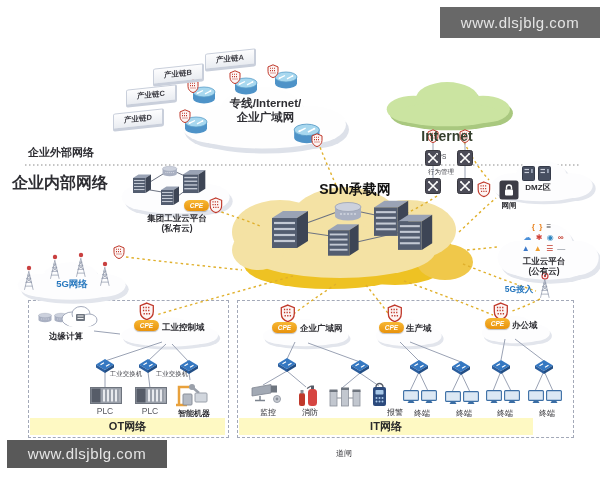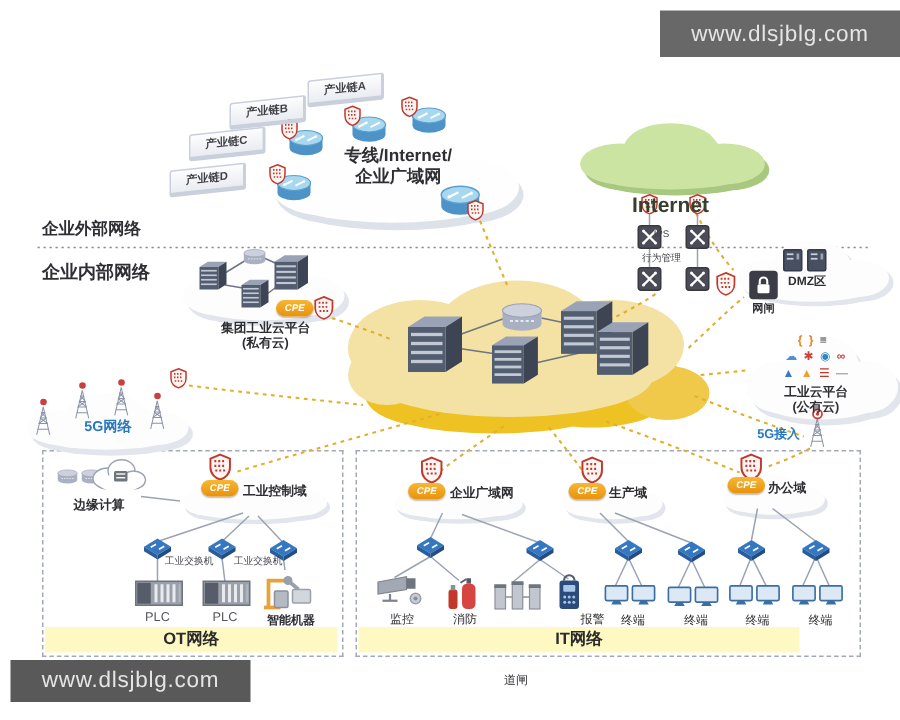--- a/index.html
+++ b/index.html
@@ -382,32 +382,33 @@
       <use href="#i-mon" x="546" y="390"></use>
     </g>
   </svg>
 
   <div class="slab" style="left:205px;top:51px;"><span>产业链A</span></div>
   <div class="slab" style="left:153px;top:66px;"><span>产业链B</span></div>
   <div class="slab" style="left:126px;top:87px;"><span>产业链C</span></div>
   <div class="slab" style="left:113px;top:111px;"><span>产业链D</span></div>
 
   <div class="lbl b txt" style="left:28px;top:145px;font-size:11px;">企业外部网络</div>
-  <div class="lbl b txt" style="left:28px;top:173px;font-size:12px;font-family:Liberation Serif, serif;">企业内部网络</div>
+  <div class="lbl b txt" style="left:12px;top:173px;font-size:16px;font-family:Liberation Serif, serif;">企业内部网络</div>
 
   <div class="lbl b c txt" style="left:193px;top:110px;width:145px;font-size:11.5px;">企业广域网</div>
   <div class="lbl b c txt" style="left:193px;top:96px;width:145px;font-size:11.5px;">专线/Internet/</div>
 
   <div class="lbl b c txt" style="left:397px;top:84px;width:100px;font-size:14px;color:#35402e;margin-top:44px;">Internet</div>
 
   <div class="lbl c txt" style="left:433px;top:153px;width:16px;font-size:6.5px;color:#44454c;">IPS</div>
   <div class="lbl c txt" style="left:419px;top:168px;width:44px;font-size:6.5px;color:#44454c;">行为管理</div>
   <div class="lbl b c txt" style="left:497px;top:201px;width:24px;font-size:7.5px;">网闸</div>
   <div class="lbl b c txt" style="left:517px;top:182px;width:42px;font-size:8px;">DMZ区</div>
 
+  <div class="lbl b c txt" style="left:295px;top:181px;width:120px;font-size:14px;color:#111;">SDN承载网</div>
 
   <div class="lbl b c txt" style="left:128px;top:223px;width:98px;font-size:8.5px;">(私有云)</div>
   <div class="lbl b c txt" style="left:128px;top:213px;width:98px;font-size:8.5px;">集团工业云平台</div>
 
   <div class="vrow" style="left:514px;top:222px;width:56px;">
     <span class="v1">{ }</span>
     <span class="v2">≡</span>
   </div>
   <div class="vrow" style="left:502px;top:233px;width:84px;">
     <span class="v3">☁</span>

